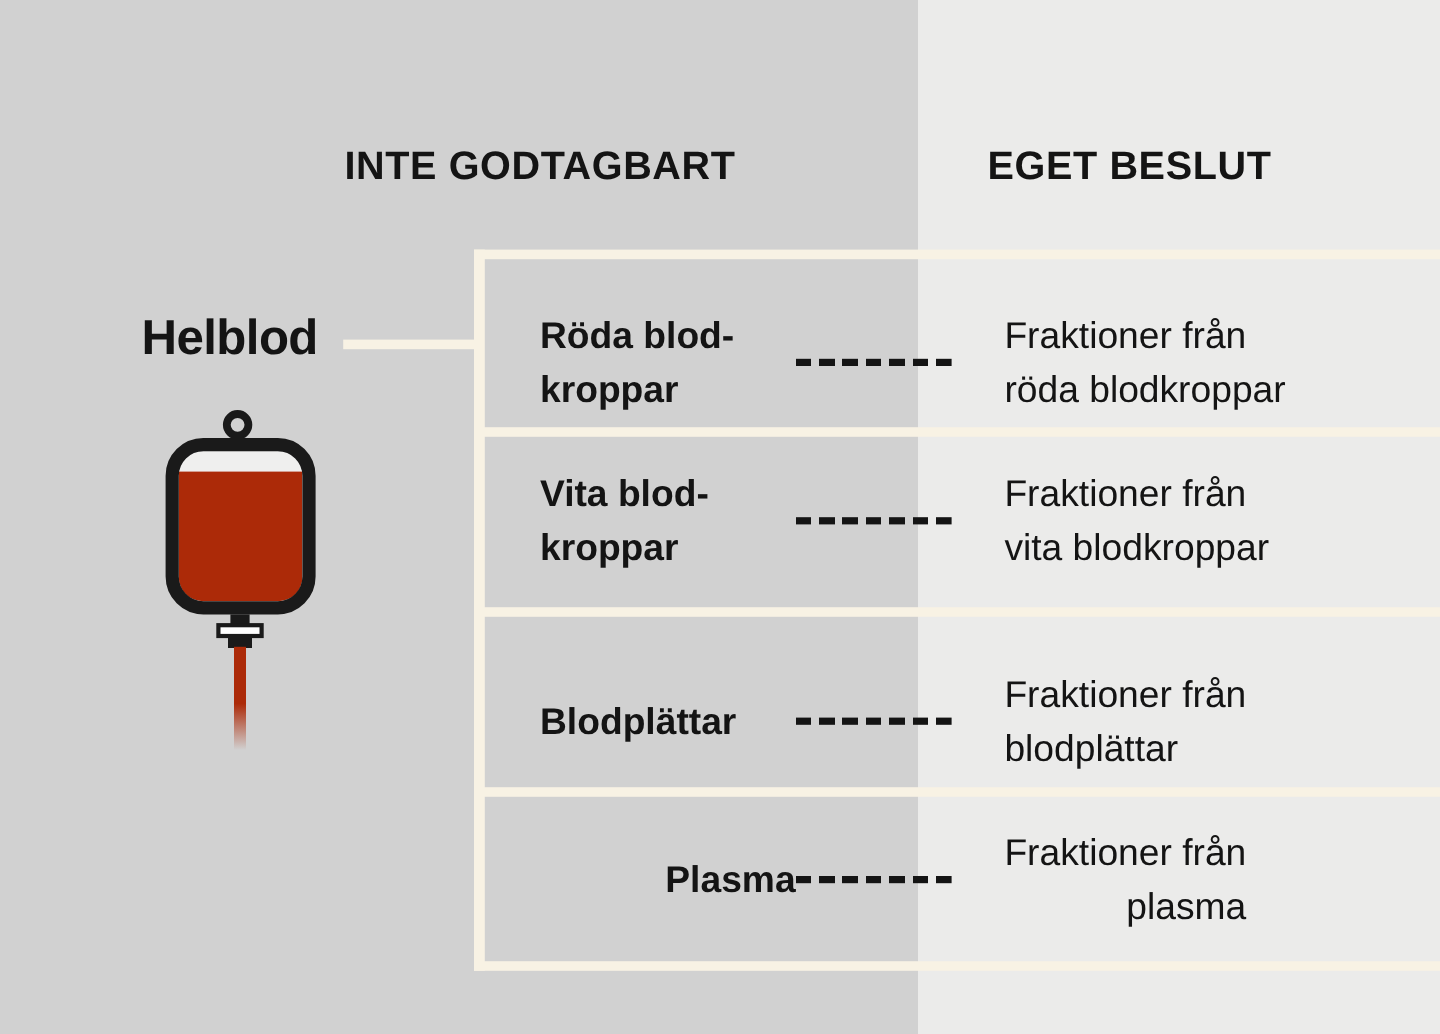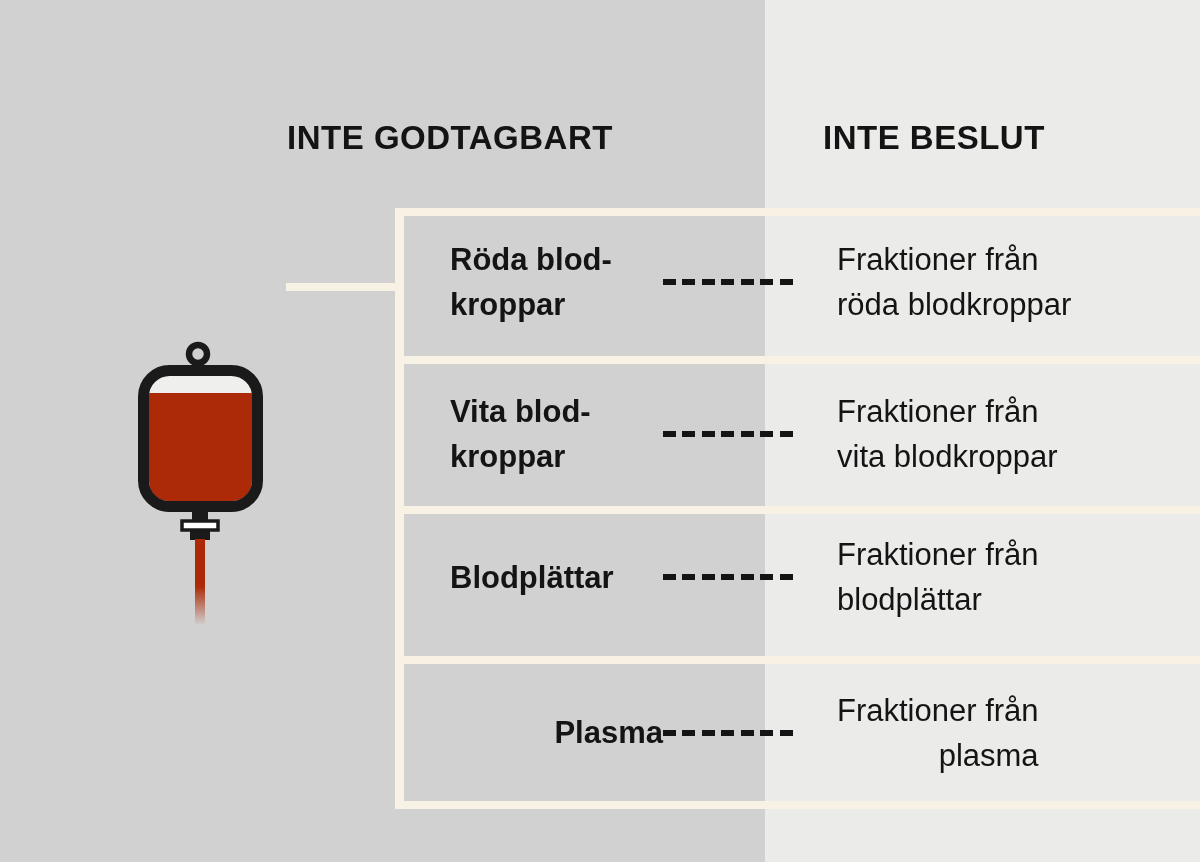--- a/index.html
+++ b/index.html
@@ -96,23 +96,23 @@
   .row {
     position: absolute;
     left: 9px;
     right: 0;
     height: 140px;
     display: flex;
     align-items: center;
     padding-left: 46px;
     box-sizing: border-box;
   }
-  .row.r0 { top: 4px; }
+  .row.r0 { top: 24px; }
   .row.r1 { top: 156px; }
-  .row.r2 { top: 298px; height: 142px; }
+  .row.r2 { top: 322px; height: 142px; }
   .row.r3 { top: 456px; height: 137px; text-align: right; }
 
   .component-label {
     width: 213px;
     flex: 0 0 213px;
     font-size: 31px;
     font-weight: 700;
     line-height: 45px;
     white-space: pre-line;
   }
@@ -132,22 +132,23 @@
     white-space: pre-line;
   }
 </style>
 </head>
 <body>
 
 <div class="canvas">
 
   <div class="col-header left">INTE GODTAGBART</div>
 
-  <div class="col-header right">INTE BESLUT</div>
-
+  <div class="col-header right">EGET BESLUT</div>
+
+  <div class="source-label">Helblod</div>
 
   <div class="connector-line"></div>
 
   <svg class="bag-icon" viewBox="0 0 145 295">
     <defs>
       <clipPath id="bagClip">
         <rect x="19" y="36" width="103" height="125" rx="20"></rect>
       </clipPath>
       <linearGradient id="tubeGrad" x1="0" y1="0" x2="0" y2="1">
         <stop offset="0" stop-color="#ac2a08"></stop>

